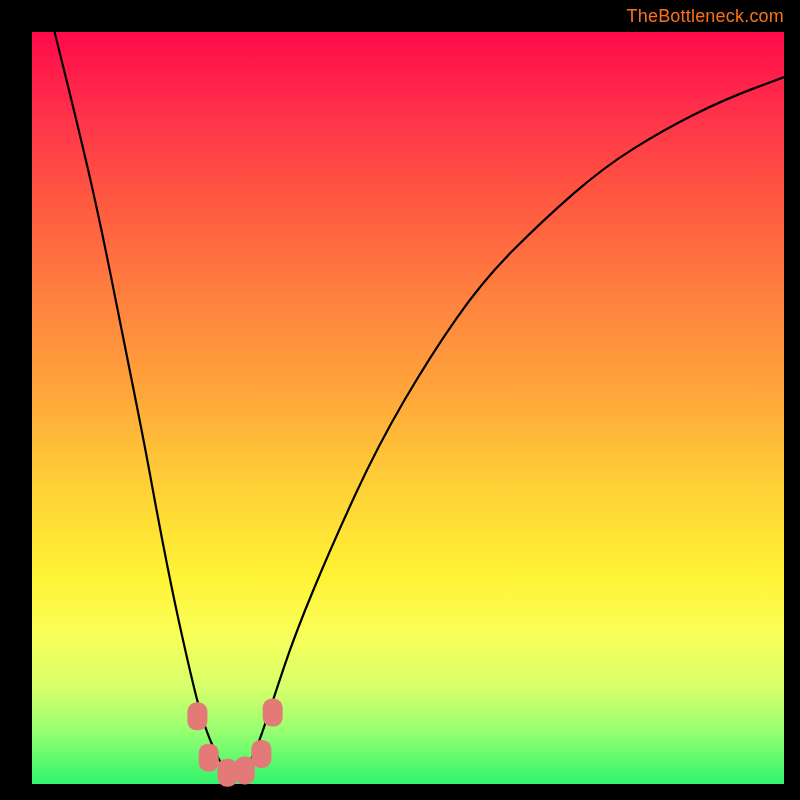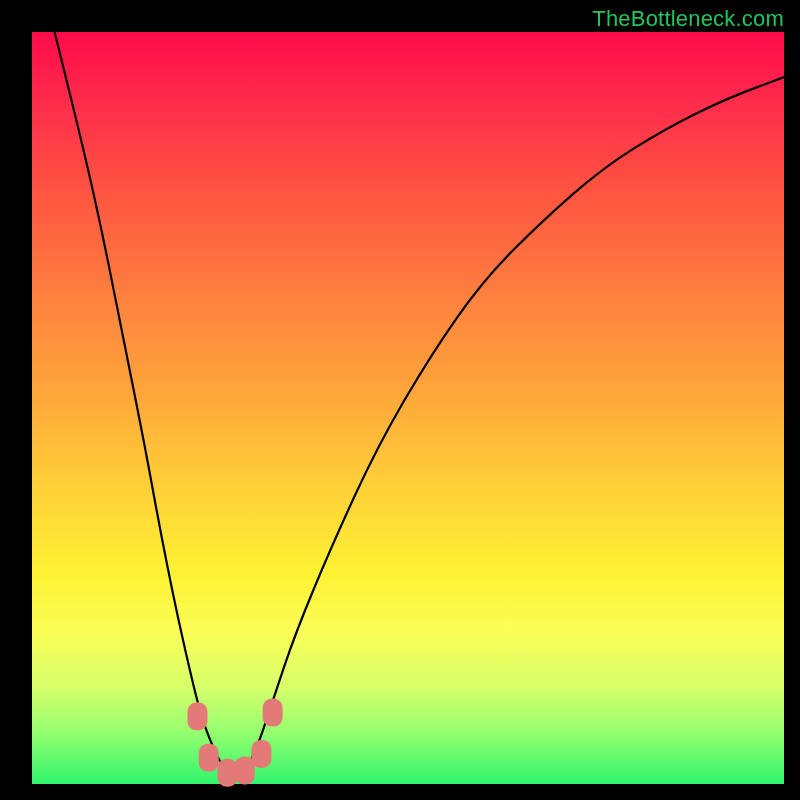--- a/index.html
+++ b/index.html
@@ -38,22 +38,22 @@
       #faff58 80%,
       #d8ff6a 87%,
       #97ff70 93%,
       #30f46d 100%
     );
   }
   .watermark {
     position: absolute;
     top: 6px;
     right: 16px;
-    color: #22c55e;
-    font-size: 22px;
+    color: #f97316;
+    font-size: 18px;
     font-weight: 400;
     letter-spacing: 0.2px;
     user-select: none;
   }
   svg.overlay {
     position: absolute;
     left: 0;
     top: 0;
     width: 752px;
     height: 752px;

